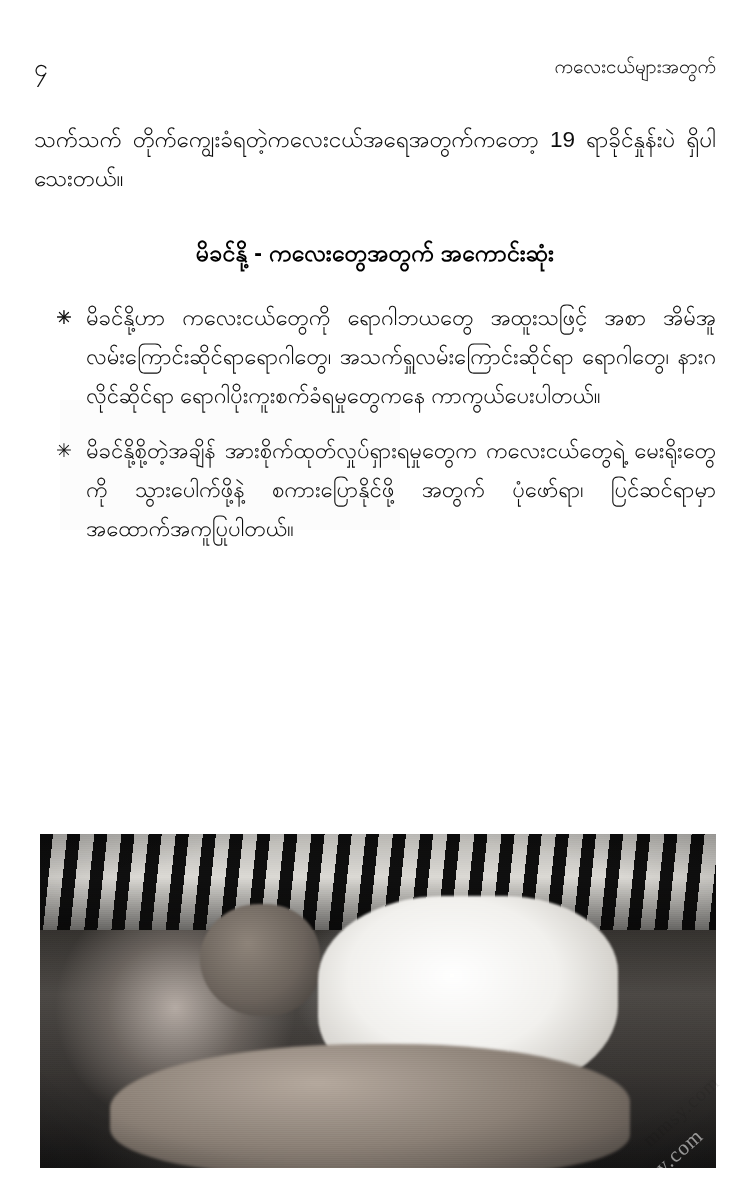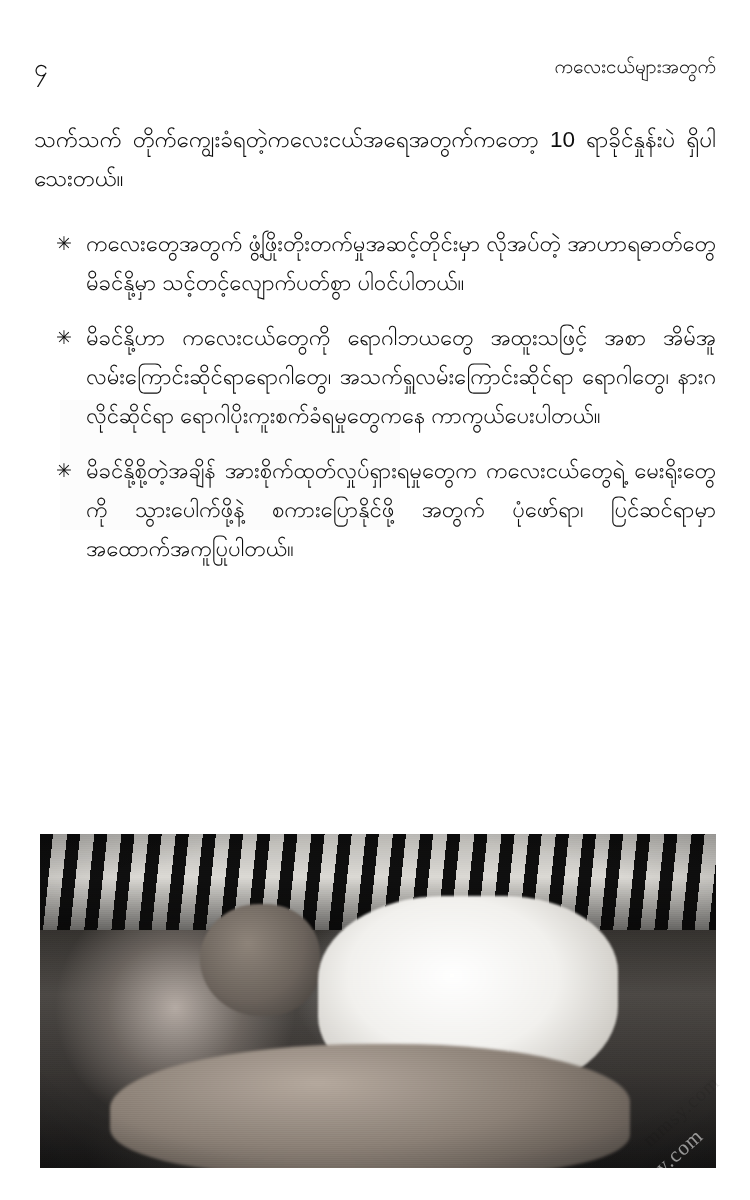--- a/index.html
+++ b/index.html
@@ -236,28 +236,28 @@
 
   <div class="header">
     <div class="page-number">၄</div>
     <div class="running-head">ကလေးငယ်များအတွက်</div>
   </div>
 
   <div class="scan-tint"></div>
 
   <div class="content">
 
-    <p class="para justify">သက်သက်  တိုက်ကျွေးခံရတဲ့ကလေးငယ်အရေအတွက်ကတော့  10 ရာခိုင်နှုန်းပဲ ရှိပါသေးတယ်။</p>
-
+    <p class="para justify">သက်သက်  တိုက်ကျွေးခံရတဲ့ကလေးငယ်အရေအတွက်ကတော့  19 ရာခိုင်နှုန်းပဲ ရှိပါသေးတယ်။</p>
+
+    <h2 class="section-heading">မိခင်နို့ - ကလေးတွေအတွက် အကောင်းဆုံး</h2>
 
 
     <ul class="bullets">
       <li class="bullet-item">
         <span class="bullet-mark">✳</span>
-        <span>ကလေးတွေအတွက် ဖွံ့ဖြိုးတိုးတက်မှုအဆင့်တိုင်းမှာ လိုအပ်တဲ့ အာဟာရဓာတ်တွေ မိခင်နို့မှာ သင့်တင့်လျောက်ပတ်စွာ ပါဝင်ပါတယ်။</span>
       </li>
       <li class="bullet-item">
         <span class="bullet-mark">✳</span>
         <span>မိခင်နို့ဟာ ကလေးငယ်တွေကို ရောဂါဘယတွေ အထူးသဖြင့် အစာ အိမ်အူလမ်းကြောင်းဆိုင်ရာရောဂါတွေ၊ အသက်ရှူလမ်းကြောင်းဆိုင်ရာ ရောဂါတွေ၊ နားဂလိုင်ဆိုင်ရာ ရောဂါပိုးကူးစက်ခံရမှုတွေကနေ ကာကွယ်ပေးပါတယ်။</span>
       </li>
       <li class="bullet-item">
         <span class="bullet-mark">✳</span>
         <span>မိခင်နို့စို့တဲ့အချိန် အားစိုက်ထုတ်လှုပ်ရှားရမှုတွေက ကလေးငယ်တွေရဲ့ မေးရိုးတွေကို သွားပေါက်ဖို့နဲ့ စကားပြောနိုင်ဖို့ အတွက် ပုံဖော်ရာ၊ ပြင်ဆင်ရာမှာ အထောက်အကူပြုပါတယ်။</span>
       </li>
     </ul>

